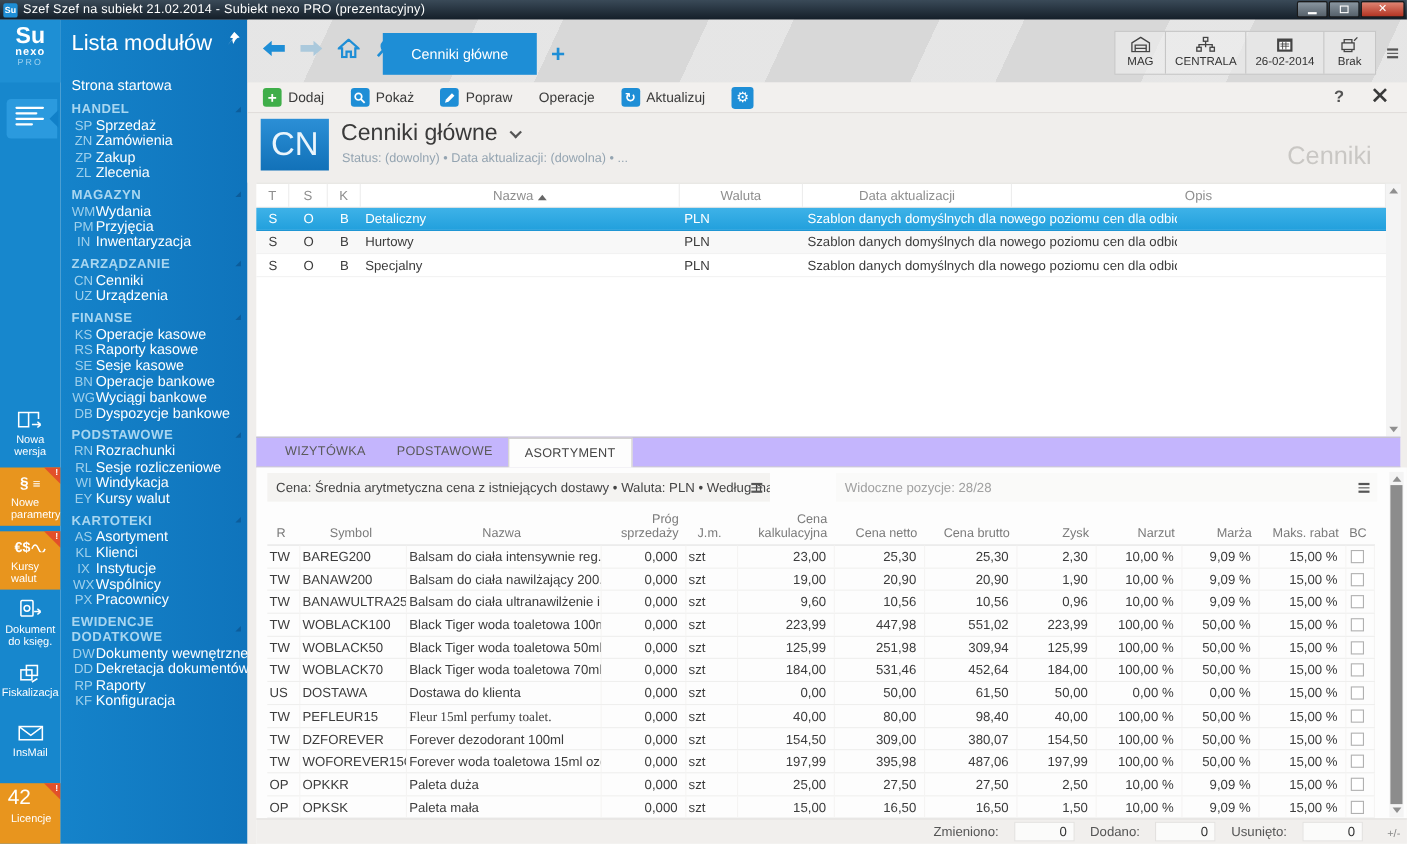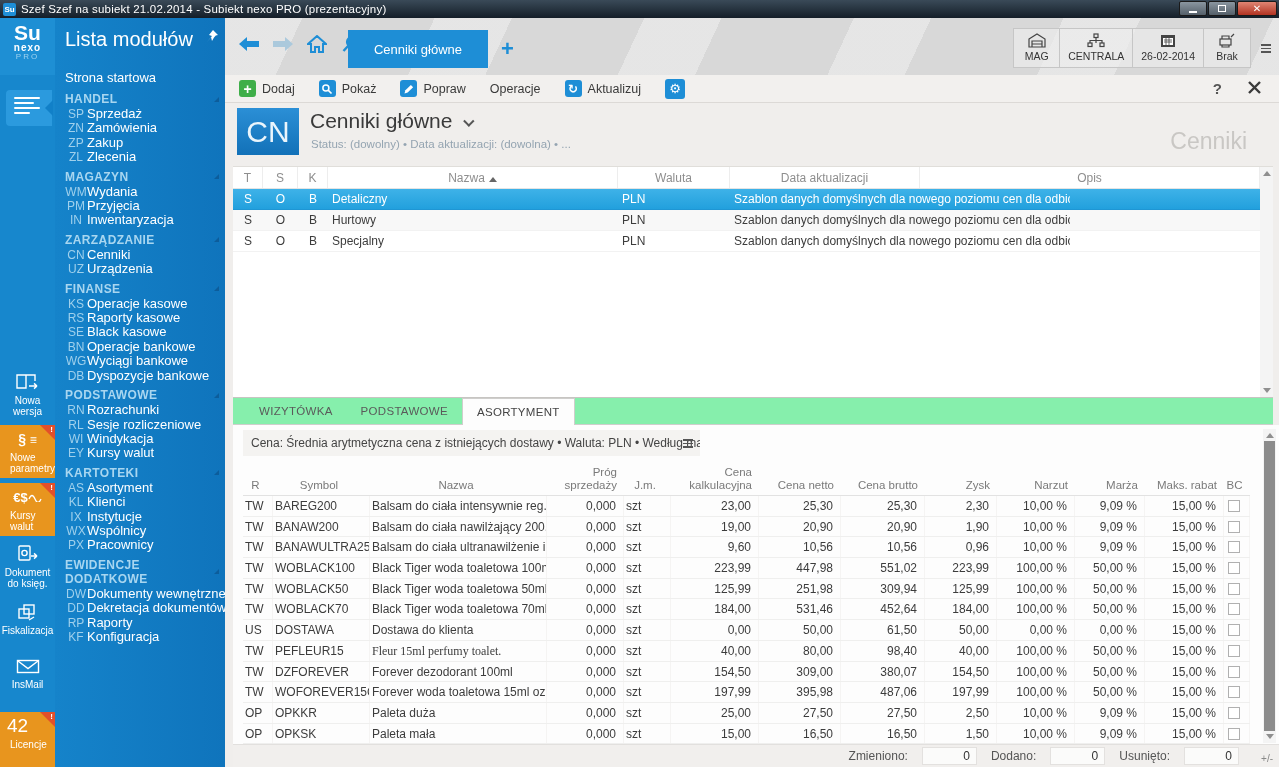--- a/index.html
+++ b/index.html
@@ -108,21 +108,21 @@
   .mrow.alt { background:#f8f8f8; }
   .mc.ctr { text-align:center; }
 
   .vsb { position:absolute; right:0; top:0; bottom:0; width:13px; background:#f4f4f4; }
   .vsb .tri-up { position:absolute; top:4px; left:3px; width:0; height:0;
     border-left:4px solid transparent; border-right:4px solid transparent; border-bottom:5px solid #8f8f8f; }
   .vsb .tri-dn { position:absolute; bottom:4px; left:3px; width:0; height:0;
     border-left:4px solid transparent; border-right:4px solid transparent; border-top:5px solid #8f8f8f; }
   .vsb .thumb { position:absolute; left:1px; width:11px; background:#8c8c8c; }
 
-  .dtabs { position:absolute; left:8px; top:379px; right:6px; height:28px; background:#86efac;
+  .dtabs { position:absolute; left:8px; top:379px; right:6px; height:28px; background:#c4b5fd;
     border-top:1px solid #c7c5c2; border-bottom:1px solid #cfcecc; display:flex; align-items:center; padding-left:12px; }
   .dtab { font-size:11.5px; color:#5a5a5a; letter-spacing:.3px; padding:0 14px; line-height:26px; cursor:default; }
   .dtab.active { background:#fdfdfd; border:1px solid #cfcecc; border-bottom:none; color:#444; margin-bottom:-1px; }
 
   .detail { position:absolute; left:8px; top:407px; right:0; bottom:0; background:#fdfdfd; }
   .fbox { position:absolute; top:5px; height:26px; font-size:12px; display:flex; align-items:center;
     padding:0 24px 0 8px; white-space:nowrap; overflow:hidden; }
   .fbox.left { left:10px; width:457px; background:#f4f3f1; color:#444; }
   .fbox.right { left:527px; width:492px; background:#fafaf9; color:#a0a0a0; }
   .fbox .hbars { position:absolute; right:7px; top:9px; }
@@ -311,21 +311,21 @@
       <div class="side-item">
         <span class="code">KS</span>
         <span class="ilabel">Operacje kasowe</span>
       </div>
       <div class="side-item">
         <span class="code">RS</span>
         <span class="ilabel">Raporty kasowe</span>
       </div>
       <div class="side-item">
         <span class="code">SE</span>
-        <span class="ilabel">Black kasowe</span>
+        <span class="ilabel">Sesje kasowe</span>
       </div>
       <div class="side-item">
         <span class="code">BN</span>
         <span class="ilabel">Operacje bankowe</span>
       </div>
       <div class="side-item">
         <span class="code">WG</span>
         <span class="ilabel">Wyciągi bankowe</span>
       </div>
       <div class="side-item">
@@ -570,20 +570,28 @@
 
   <div class="dtabs" id="dtabs">
       <div class="dtab">WIZYTÓWKA</div>
       <div class="dtab">PODSTAWOWE</div>
       <div class="dtab active">ASORTYMENT</div>
     </div>
 
   <div class="detail">
     <div class="fbox left">
       <span>Cena: Średnia arytmetyczna cena z istniejących dostawy • Waluta: PLN • Według marży • od bru</span>
+      <span class="hbars">
+          <i></i>
+          <i></i>
+          <i></i>
+        </span>
+    </div>
+    <div class="fbox right">
+      <span>Widoczne pozycje: 28/28</span>
       <span class="hbars">
           <i></i>
           <i></i>
           <i></i>
         </span>
     </div>
     <div class="ptable" id="ptable">
         <div class="phead">
           <div class="pc c" style="width: 30px;">R</div>
           <div class="pc c" style="width: 97px;">Symbol</div>

